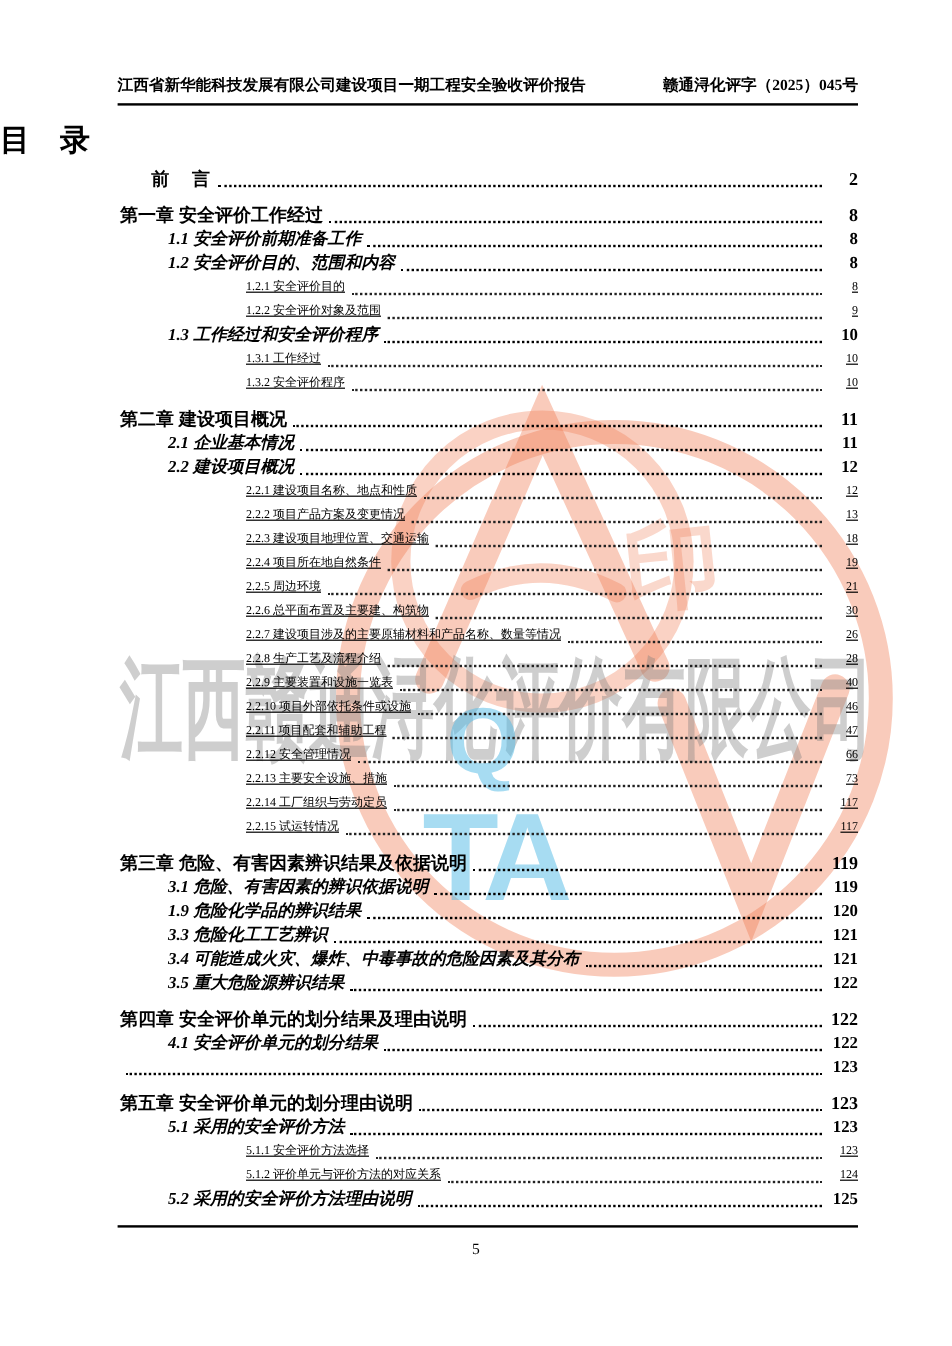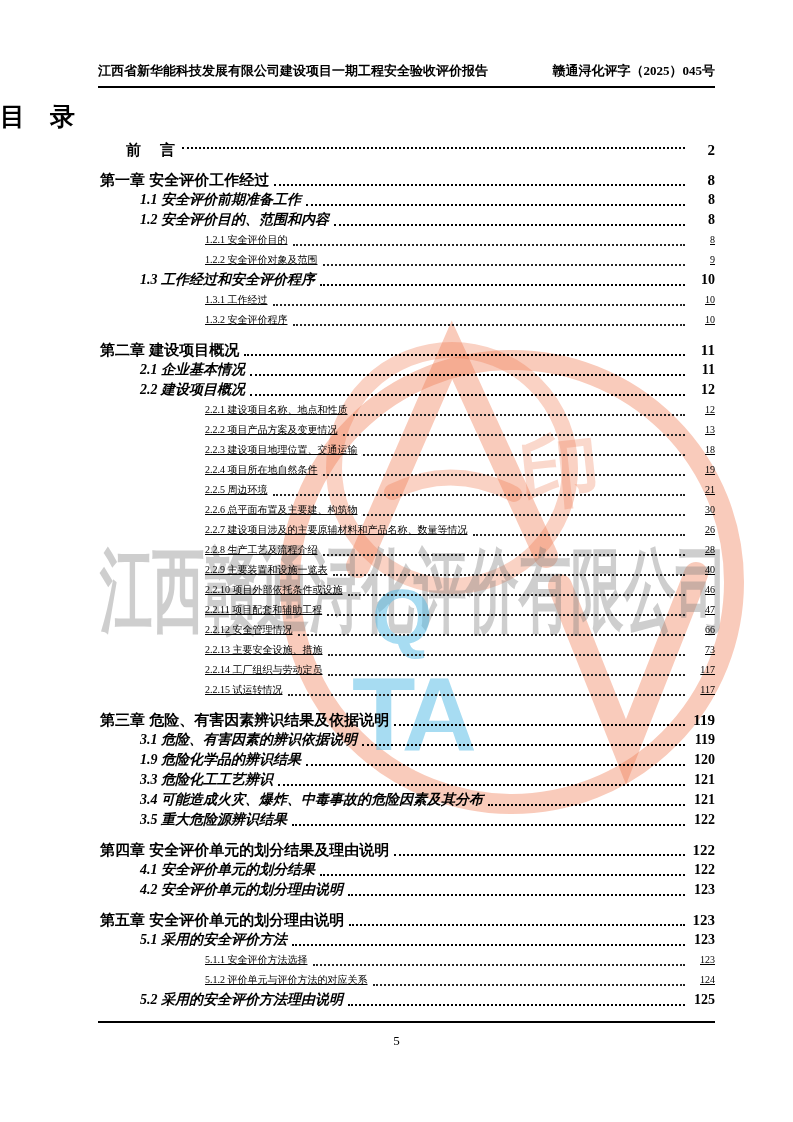--- a/index.html
+++ b/index.html
@@ -35,21 +35,21 @@
   
   .toc {
     position: absolute; left: 100px; right: 78px; top: 140px;
     font-size: 14px;
   }
   .row { display: flex; align-items: flex-end; height: 20px; line-height: 20px; white-space: nowrap; }
   .row .t  { flex: 0 0 auto; }
   .row .leader { flex: 1 1 auto; border-bottom: 2.5px dotted #000; margin: 0 4px 4px 5px; min-width: 12px; }
   .row .pg { flex: 0 0 auto; min-width: 26px; text-align: right; font-family: "Liberation Serif", serif; }
 
-  .row.preface { font-weight: bold; font-size: 15px; font-family: "Liberation Sans", sans-serif; align-items: center; }
+  .row.preface { font-weight: bold; font-size: 15px; font-family: "Liberation Sans", sans-serif; }
   .row.preface .t { padding-left: 26px; letter-spacing: 2px; }
 
   .row.chapter { font-weight: bold; font-size: 15px; font-family: "Liberation Sans", sans-serif; margin-top: 10px; }
   .row.chapter .pg { font-family: "Liberation Serif", serif; }
 
   .row.sub { font-weight: bold; font-style: italic; font-size: 14px; font-family: "Liberation Serif", serif; }
   .row.sub .t { padding-left: 40px; }
   .row.sub .pg { font-style: normal; font-weight: bold; }
 
   .row.subsub { font-weight: normal; font-size: 10px; font-family: "Liberation Serif", serif; text-decoration: underline; }
@@ -265,21 +265,20 @@
           <span class="t">第四章 安全评价单元的划分结果及理由说明</span>
           <span class="leader"></span>
           <span class="pg">122</span>
         </div>
         <div class="row sub">
           <span class="t">4.1 安全评价单元的划分结果</span>
           <span class="leader"></span>
           <span class="pg">122</span>
         </div>
         <div class="row sub">
-          <span class="t">4.2 安全评价单元的划分理由说明</span>
           <span class="leader"></span>
           <span class="pg">123</span>
         </div>
         <div class="row chapter">
           <span class="t">第五章 安全评价单元的划分理由说明</span>
           <span class="leader"></span>
           <span class="pg">123</span>
         </div>
         <div class="row sub">
           <span class="t">5.1 采用的安全评价方法</span>

